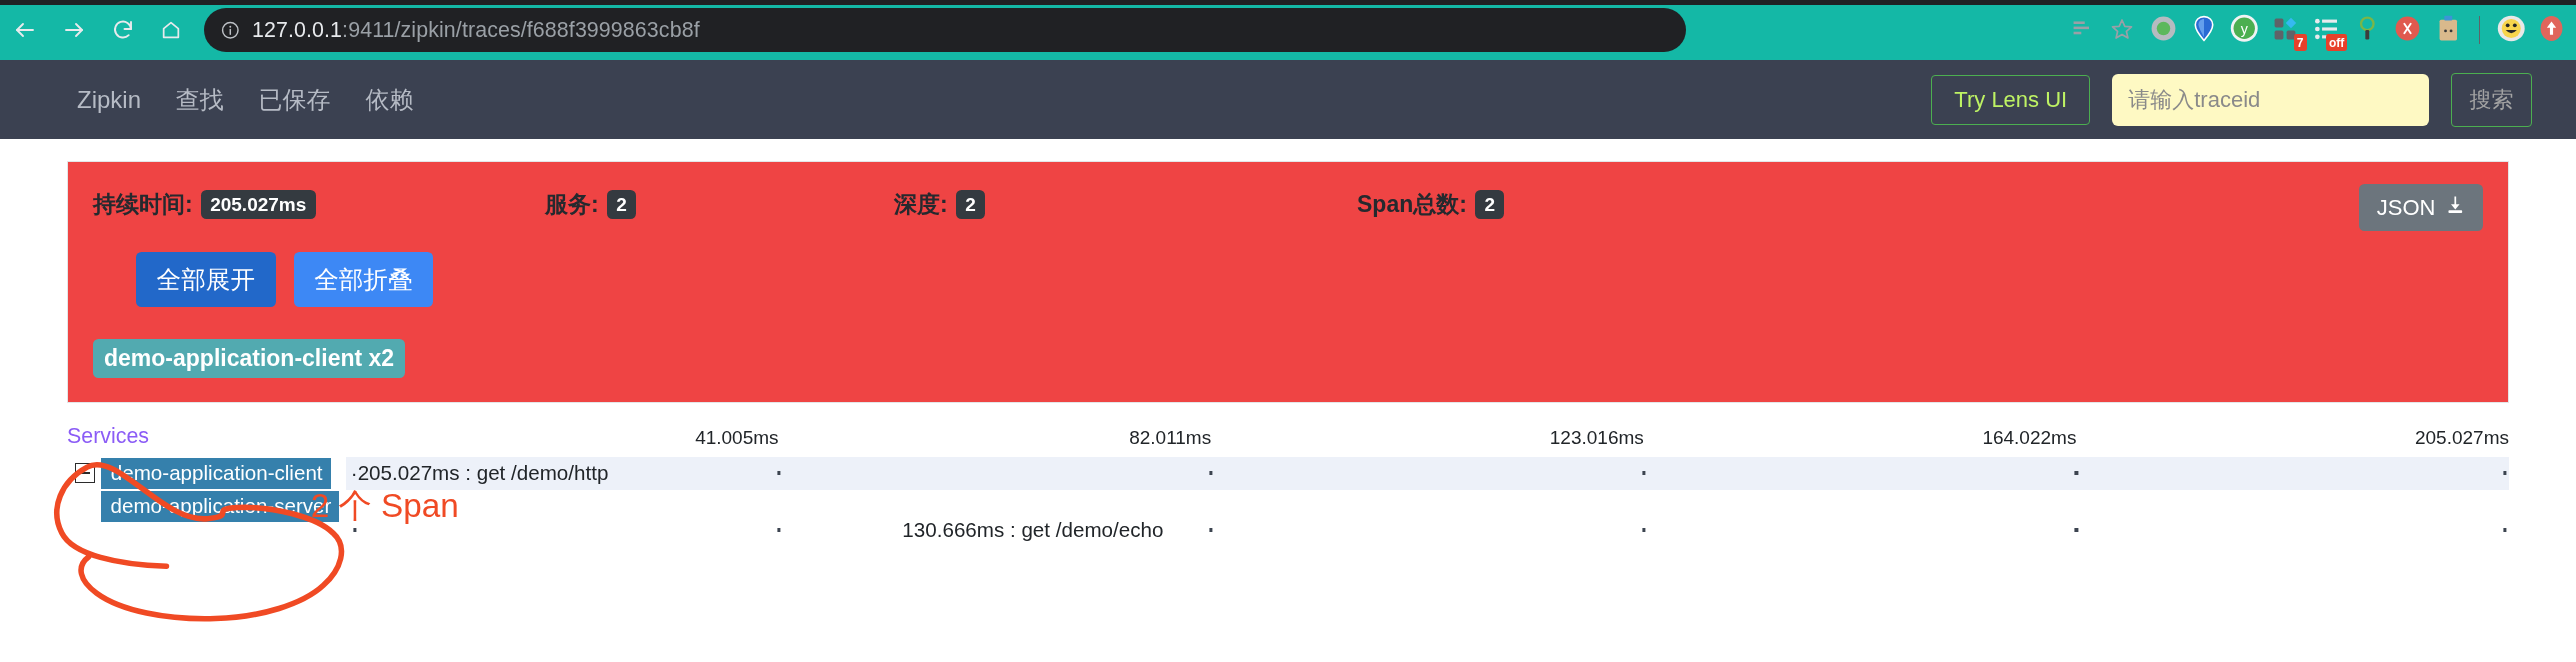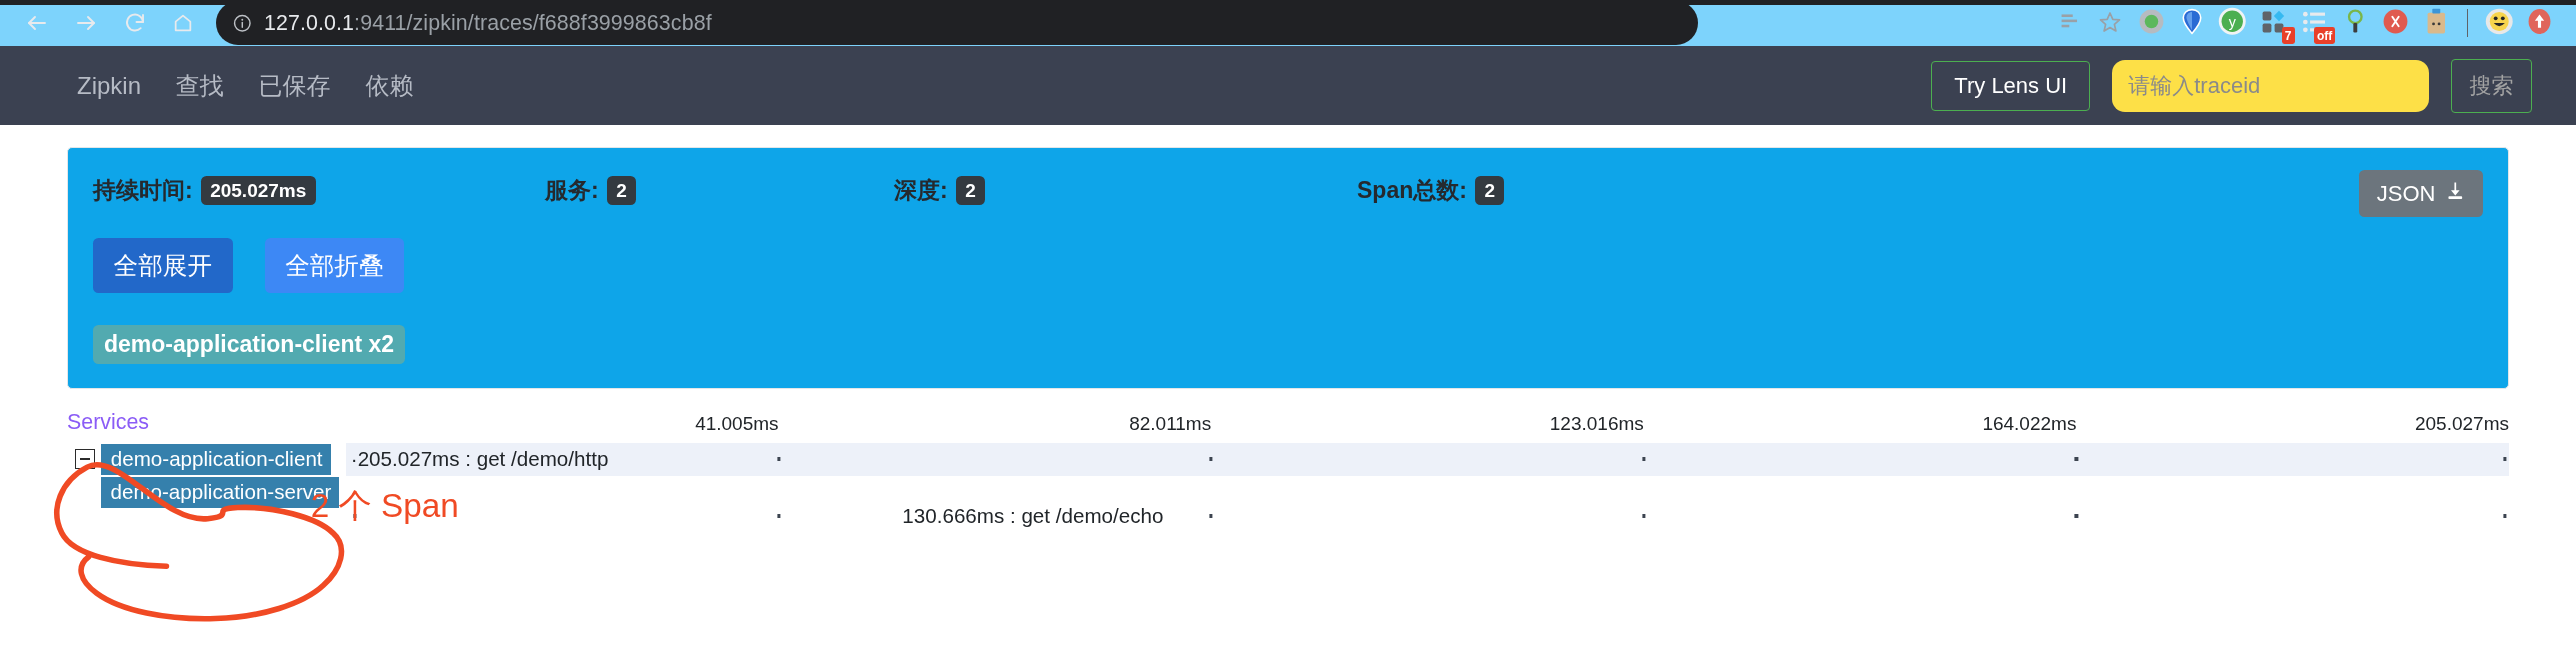--- a/index.html
+++ b/index.html
@@ -7,25 +7,25 @@
   html, body {
     width: 2576px;
     height: 663px;
     overflow: hidden;
     background: #ffffff;
     font-family: "Liberation Sans", "DejaVu Sans", sans-serif;
   }
 
   
   .browser-chrome {
-    height: 46px;
-    background: #7dd3fc;
-    display: flex;
-    align-items: center;
-    padding: 0 15px;
+    height: 60px;
+    background: #14b8a6;
+    display: flex;
+    align-items: center;
+    padding: 0 3px;
     position: relative;
   }
   .chrome-topstrip {
     position: absolute;
     top: 0; left: 0; right: 0;
     height: 4.8px;
     background: #202124;
   }
   .nav-btns {
     display: flex;
@@ -118,35 +118,35 @@
   }
   .nav-link:first-child { padding-left: 0; }
   .nav-right {
     margin-left: auto;
     display: flex;
     align-items: center;
     gap: 22px;
   }
   .lens-btn {
     border: 1.6px solid #4caf50;
-    color: #ffffff;
+    color: #bef264;
     background: transparent;
     font-size: 22px;
     padding: 11px 22px;
     border-radius: 4px;
     cursor: pointer;
     font-family: "Liberation Sans", sans-serif;
     white-space: nowrap;
   }
   .traceid-input {
     width: 317px;
     height: 52px;
     border: none;
-    border-radius: 13px;
-    background: #fde047;
+    border-radius: 6px;
+    background: #fef9c3;
     font-size: 22px;
     padding: 0 16px;
     color: #333;
     font-family: "Liberation Sans", sans-serif;
     outline: none;
   }
   .traceid-input::placeholder { color: #8a8a8a; }
   .search-btn {
     border: 1.6px solid #4caf50;
     color: #a3a3a3;
@@ -160,23 +160,23 @@
   }
 
   
   .main {
     background: #ffffff;
     padding: 22px 67px 0 67px;
     position: relative;
   }
 
   .summary-panel {
-    background: #0ea5e9;
+    background: #ef4444;
     border: 0.8px solid #e3e6e8;
-    border-radius: 5px;
+    border-radius: 0;
     padding: 20.6px 25px 24px 25px;
     position: relative;
   }
 
   .summary-row {
     display: flex;
     align-items: center;
     position: relative;
     height: 44px;
   }
@@ -218,22 +218,23 @@
     padding: 10.3px 17.4px;
     display: flex;
     align-items: center;
     gap: 9.5px;
     cursor: pointer;
     font-family: "Liberation Sans", sans-serif;
   }
 
   .btn-row {
     display: flex;
-    gap: 32px;
+    gap: 18px;
     margin-top: 25px;
+    margin-left: 43px;
   }
   .btn-expand, .btn-collapse {
     border: none;
     color: #ffffff;
     font-size: 24.6px;
     padding: 11px 20.6px;
     border-radius: 5.5px;
     cursor: pointer;
     font-family: "Liberation Sans", sans-serif;
     white-space: nowrap;

